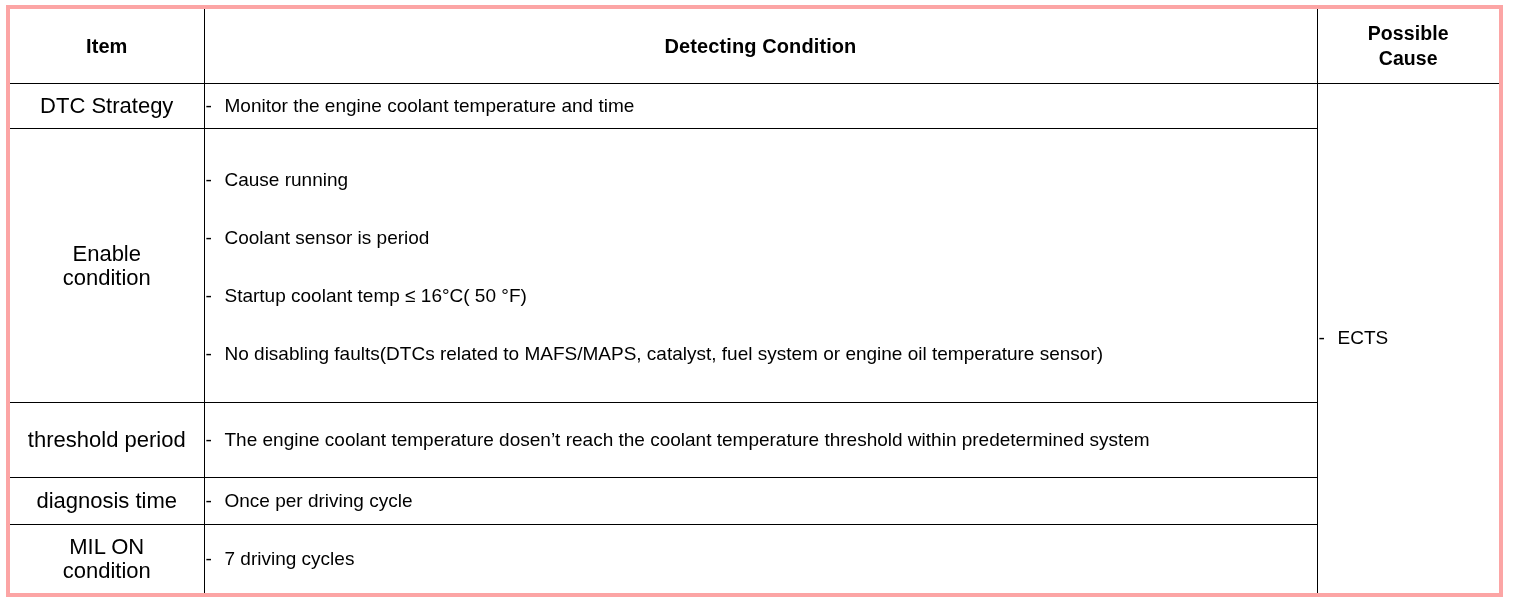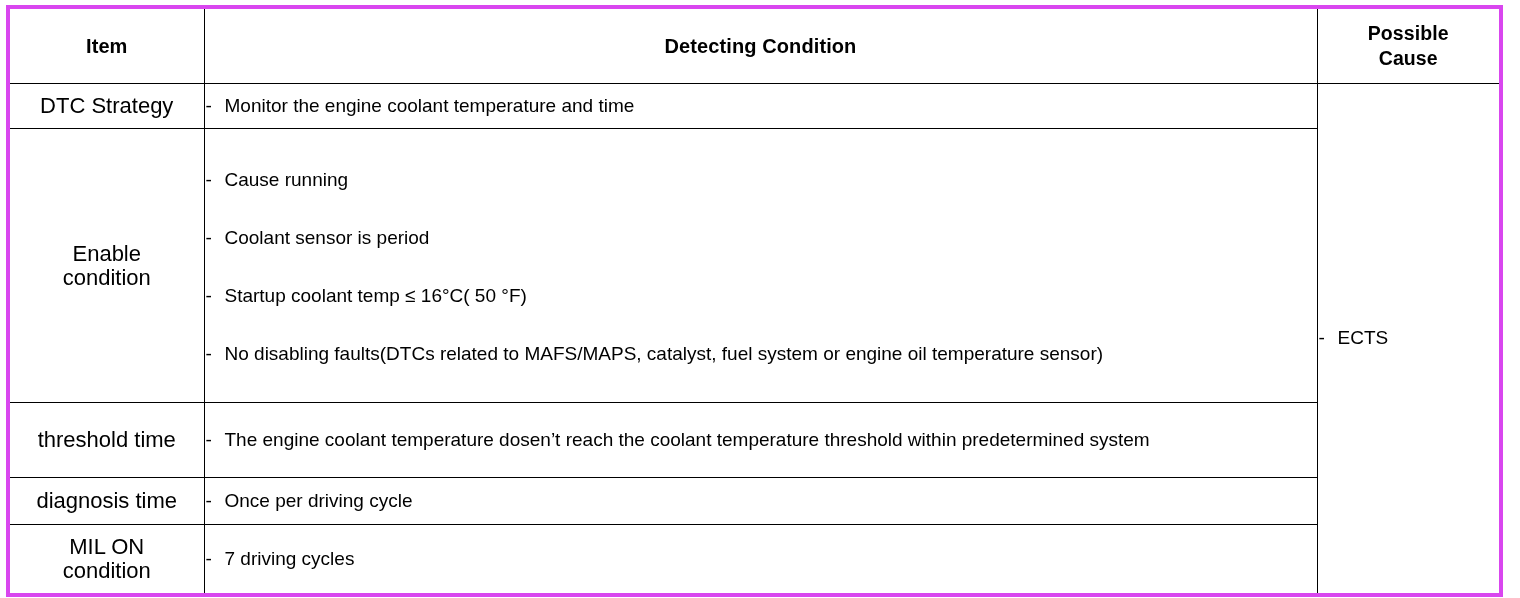--- a/index.html
+++ b/index.html
@@ -25,21 +25,21 @@
 
   
   .dtc-table {
     position: absolute;
     left: 6px;
     top: 5px;
     width: 1497px;
     height: 589px;
     border-collapse: collapse;
     table-layout: fixed;
-    border: 4px solid #d946ef;
+    border: 4px solid #fca5a5;
     background: #ffffff;
   }
 
   .dtc-table td,
   .dtc-table th {
     border: 1px solid #000000;
     vertical-align: middle;
     padding: 0;
     background: #ffffff;
   }
@@ -204,21 +204,21 @@
             </li>
             <li>
               <span class="dash">-</span>
               <span class="cond-line">No disabling faults(DTCs related to MAFS/MAPS, catalyst, fuel system or engine oil temperature sensor)</span>
             </li>
           </ul>
         </td>
       </tr>
 
       <tr class="row-threshold">
-        <td class="item-cell">threshold time</td>
+        <td class="item-cell">threshold period</td>
 
         <td class="cond-cell">
           <ul class="bullet-list tight">
             <li>
               <span class="dash">-</span>
               <span class="cond-line">The engine coolant temperature dosen’t reach the coolant temperature threshold within predetermined system</span>
             </li>
           </ul>
         </td>
       </tr>

